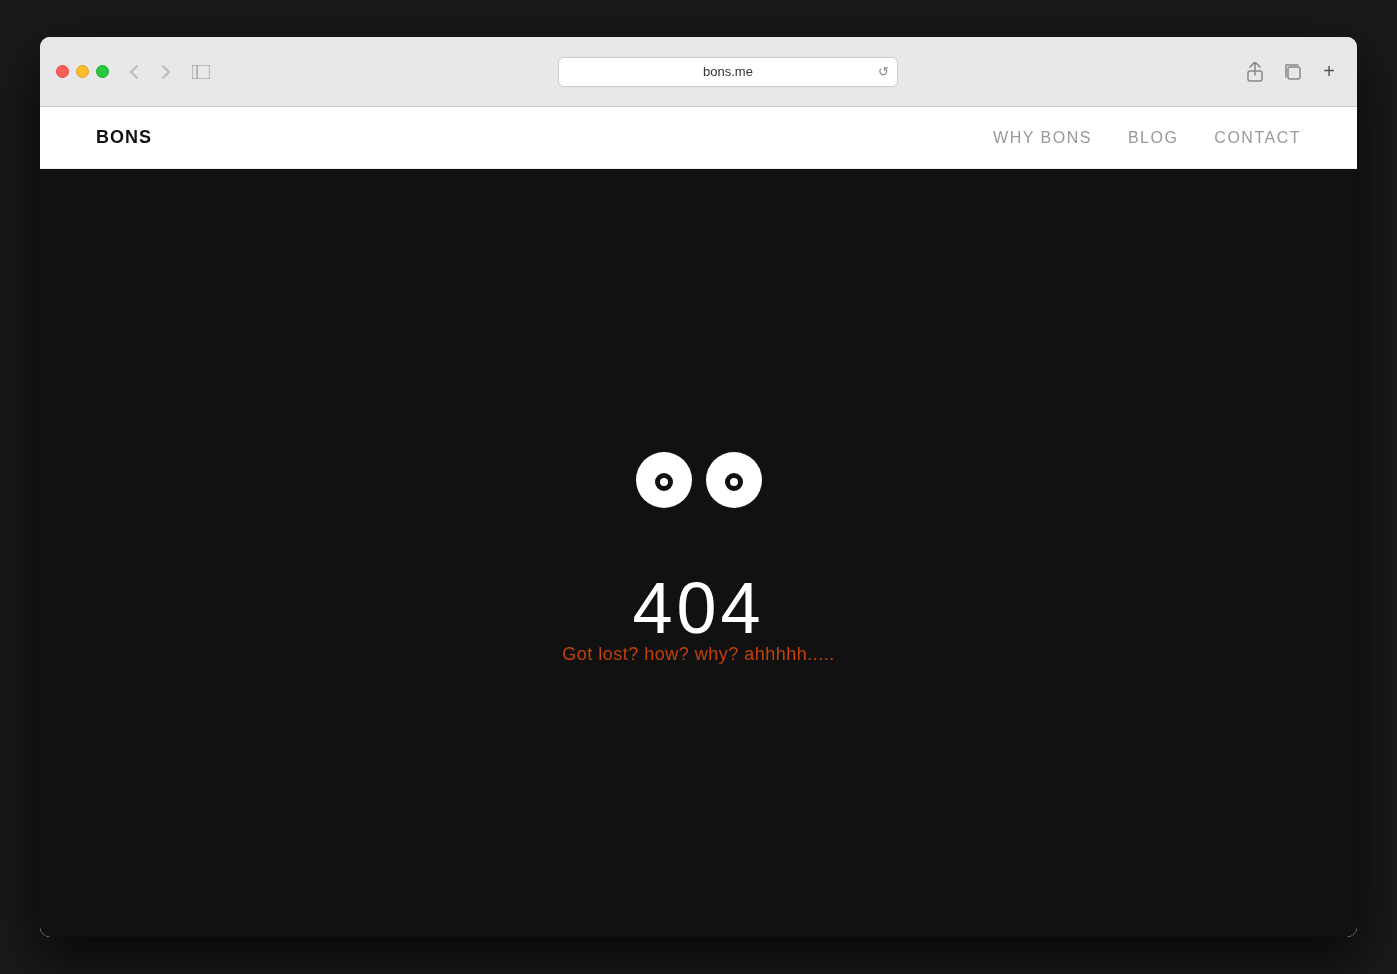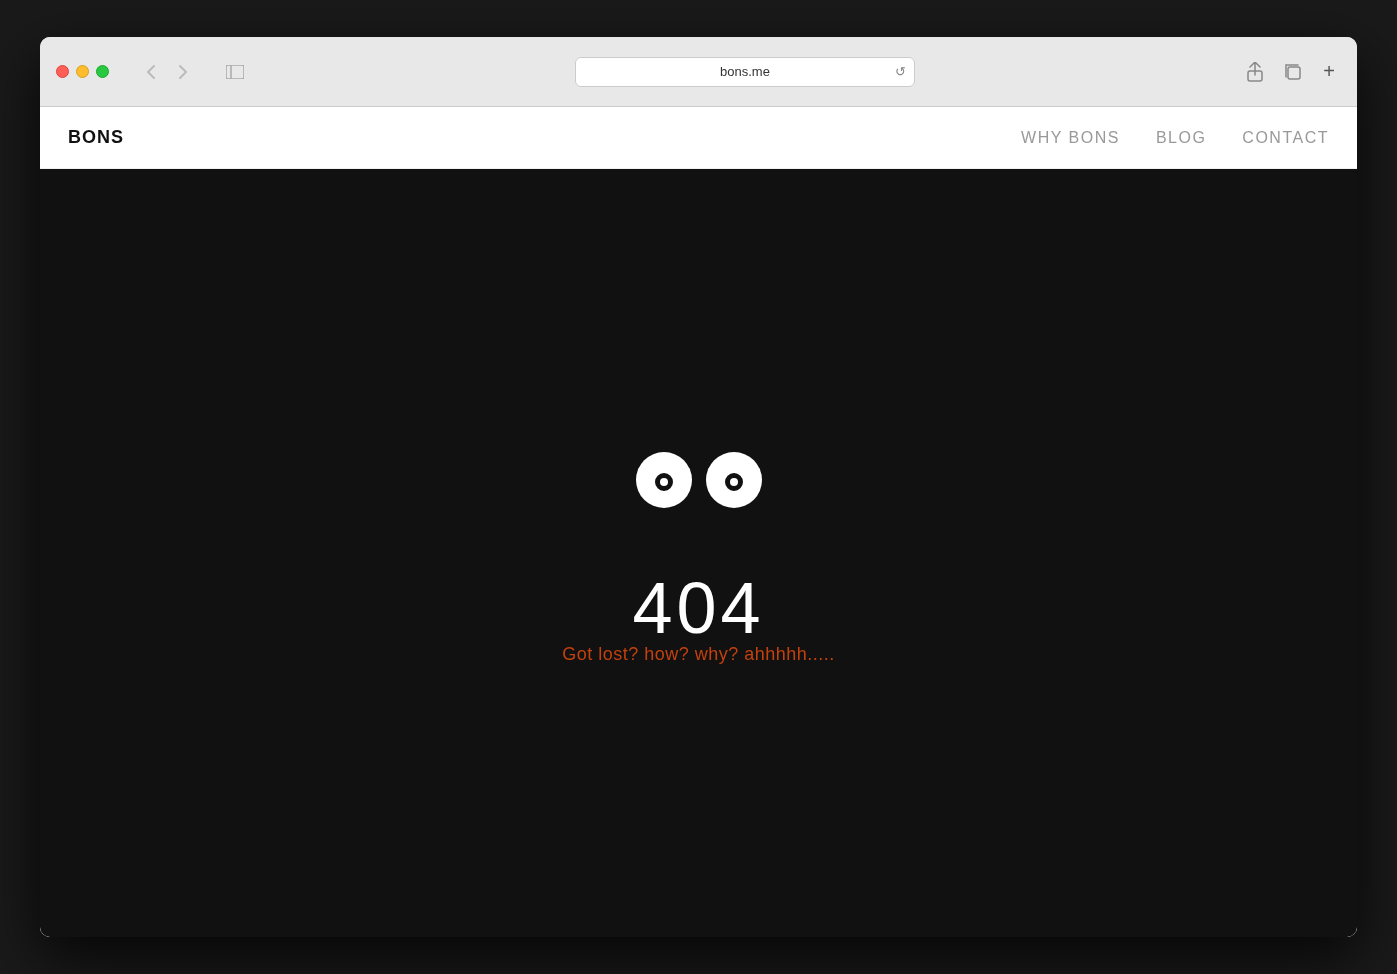--- a/index.html
+++ b/index.html
@@ -24,21 +24,21 @@
       flex-direction: column;
     }
 
     
     .browser-chrome {
       background: #e8e8e8;
       height: 70px;
       display: flex;
       align-items: center;
       padding: 0 16px;
-      gap: 20px;
+      gap: 3px;
       border-bottom: 1px solid #ccc;
       flex-shrink: 0;
     }
 
     .traffic-lights {
       display: flex;
       gap: 7px;
       align-items: center;
     }
 
@@ -149,21 +149,21 @@
       background: white;
     }
 
     
     .site-header {
       background: white;
       height: 62px;
       display: flex;
       align-items: center;
       justify-content: space-between;
-      padding: 0 28px;
+      padding: 0 56px;
       border-bottom: 1px solid #f0f0f0;
       flex-shrink: 0;
     }
 
     .site-logo {
       font-size: 18px;
       font-weight: 700;
       color: #111;
       letter-spacing: 1px;
     }

